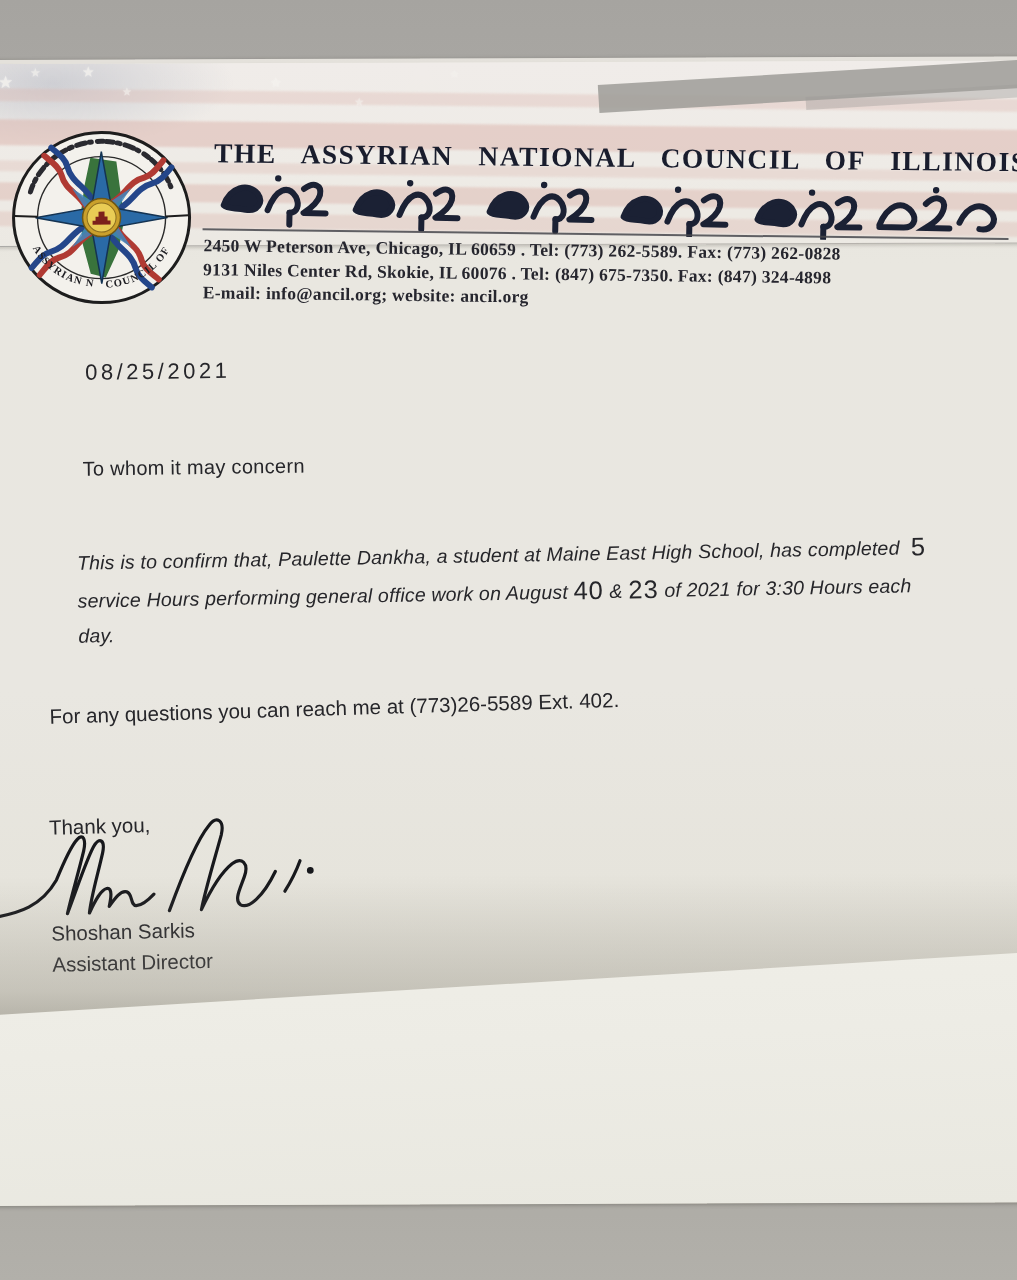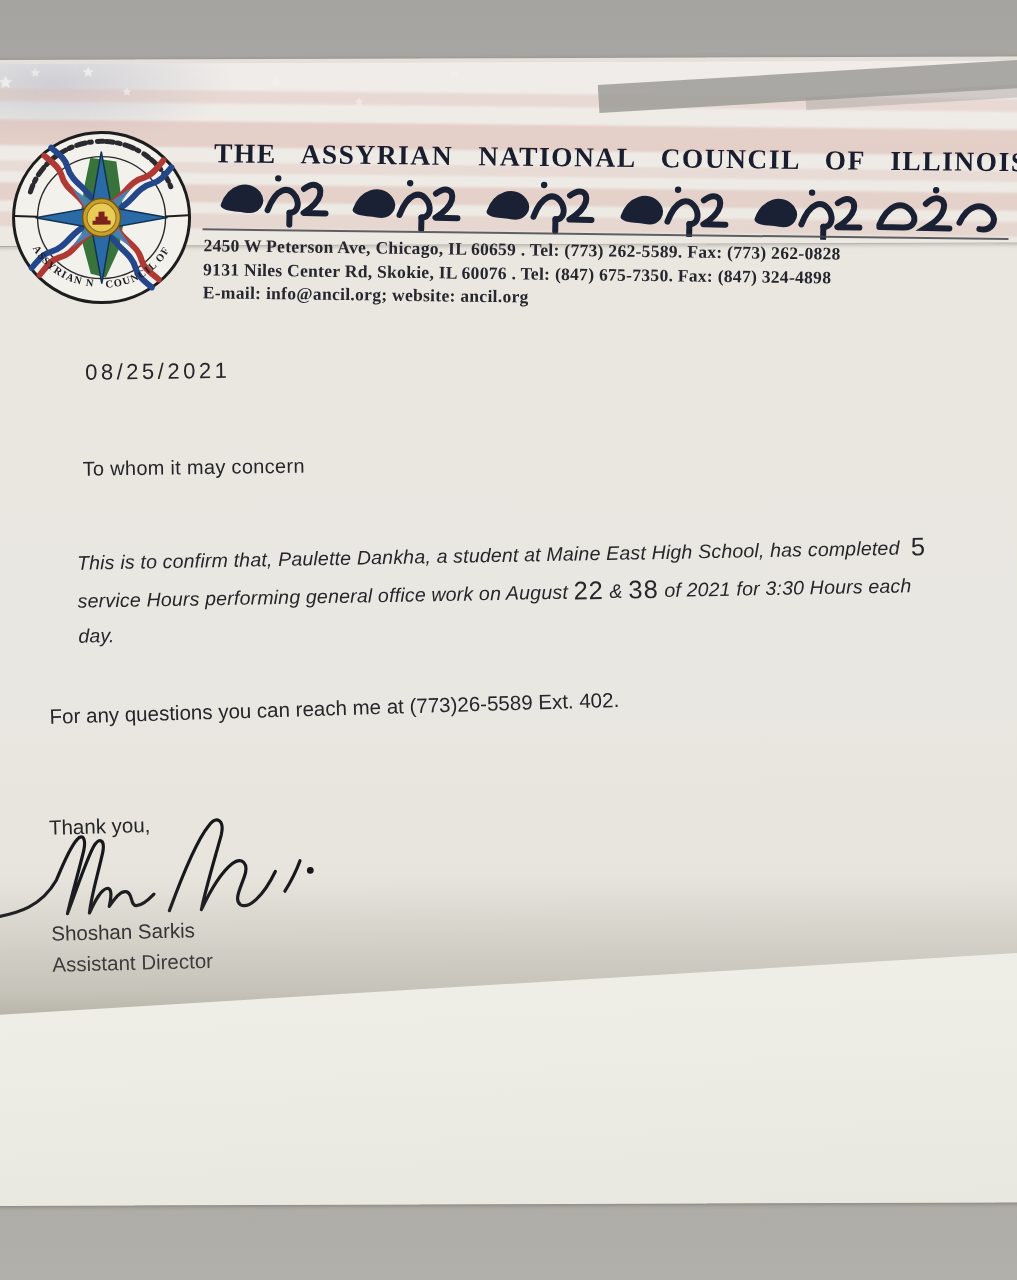--- a/index.html
+++ b/index.html
@@ -170,21 +170,21 @@
       <text font-family="Liberation Serif, serif" font-size="10.5" font-weight="700" fill="#1d1d22" letter-spacing="1.2">
         <textPath href="#arcr">COUNCIL OF ILLINOIS</textPath>
       </text>
     </svg>
 
     <div class="ltr date">08/25/2021</div>
     <div class="ltr salutation">To whom it may concern</div>
 
     <div class="ltr body-par">
       <div><span>This is to confirm that, Paulette Dankha, a student at Maine East High School, has completed</span>&nbsp; <span class="num">5</span></div>
-      <div><span>service Hours performing general office work on August</span> <span class="num">22</span> <span>&amp;</span> <span class="num">38</span> <span>of 2021 for 3:30 Hours each</span></div>
+      <div><span>service Hours performing general office work on August</span> <span class="num">40</span> <span>&amp;</span> <span class="num">23</span> <span>of 2021 for 3:30 Hours each</span></div>
       <div>day.</div>
     </div>
 
     <div class="ltr contact-note">For any questions you can reach me at (773)26-5589 Ext. 402.</div>
     <div class="ltr closing">Thank you,</div>
 
     <svg class="signature" width="336" height="118" viewBox="0 0 336 118">
       <g stroke="#17181c" stroke-width="3.2" fill="none" stroke-linecap="round" stroke-linejoin="round">
         <path d="M2 98 C 30 94, 52 88, 68 62 C 76 44, 84 28, 90 22 C 96 16, 99 22, 96 34 C 90 56, 82 80, 78 96 C 88 72, 98 44, 106 30 C 112 20, 118 23, 115 36 C 110 56, 102 80, 100 96 C 106 84, 112 73, 118 72 C 124 71, 122 82, 120 90 C 126 82, 132 74, 138 76 C 144 78, 141 90, 147 90 C 153 90, 160 84, 165 79"></path>
         <path d="M180 96 C 192 66, 208 28, 222 12 C 230 2, 238 7, 234 22 C 226 48, 216 78, 212 96 C 220 80, 232 60, 244 51 C 254 44, 261 51, 256 64 C 251 77, 245 87, 251 92 C 259 97, 274 85, 287 60"></path>

